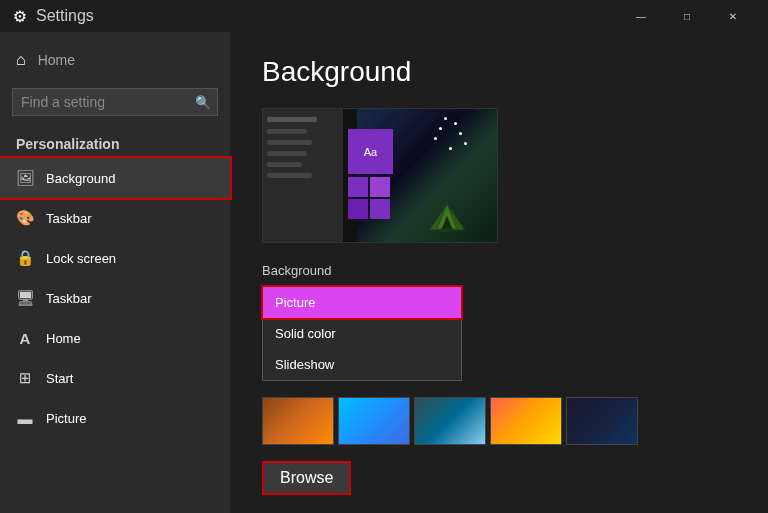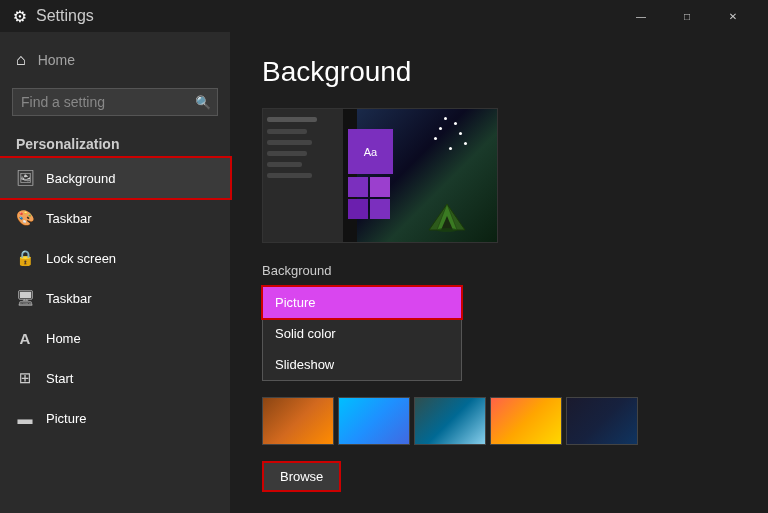--- a/index.html
+++ b/index.html
@@ -265,21 +265,21 @@
     .pic3 { background: linear-gradient(135deg, #2f4f4f 0%, #006994 50%, #87ceeb 100%); }
     .pic4 { background: linear-gradient(135deg, #ff6347 0%, #ffa500 50%, #ffd700 100%); }
     .pic5 { background: linear-gradient(135deg, #1a1a2e 0%, #16213e 50%, #0f3460 100%); }
 
     
     .browse-btn {
       background: #3a3a3a;
       border: 2px solid #c00;
       color: #fff;
       padding: 6px 16px;
-      font-size: 13px;
+      font-size: 16px;
       cursor: pointer;
       margin-bottom: 20px;
       display: inline-block;
     }
 
     
     .fit-section { }
     .fit-label {
       font-size: 13px;
       color: #ccc;

